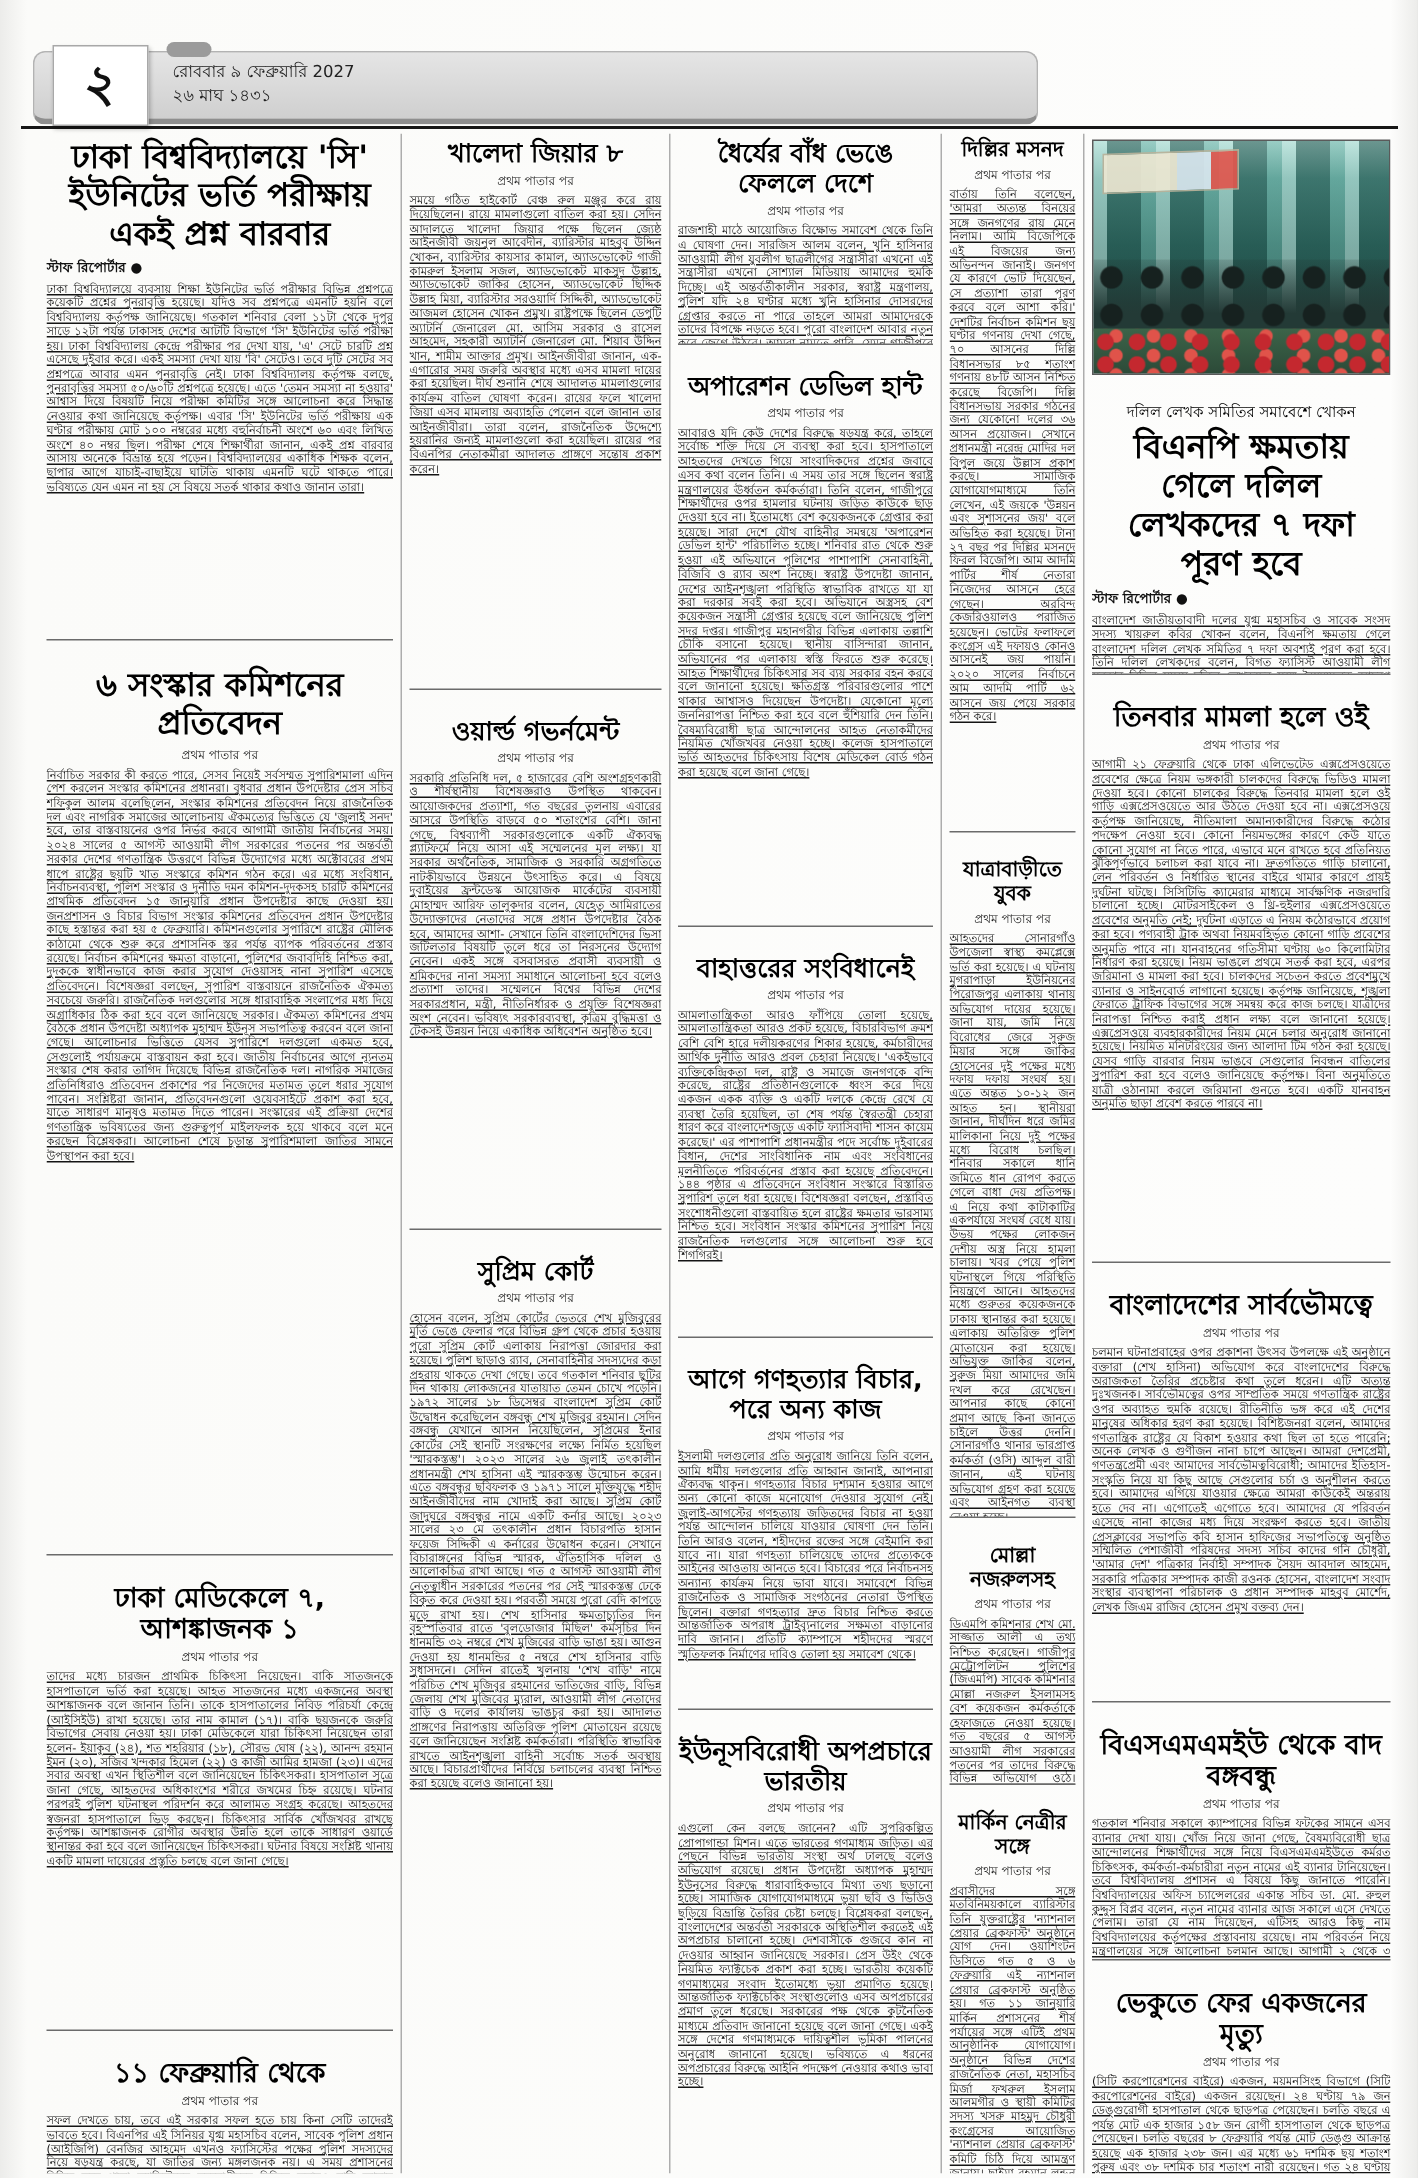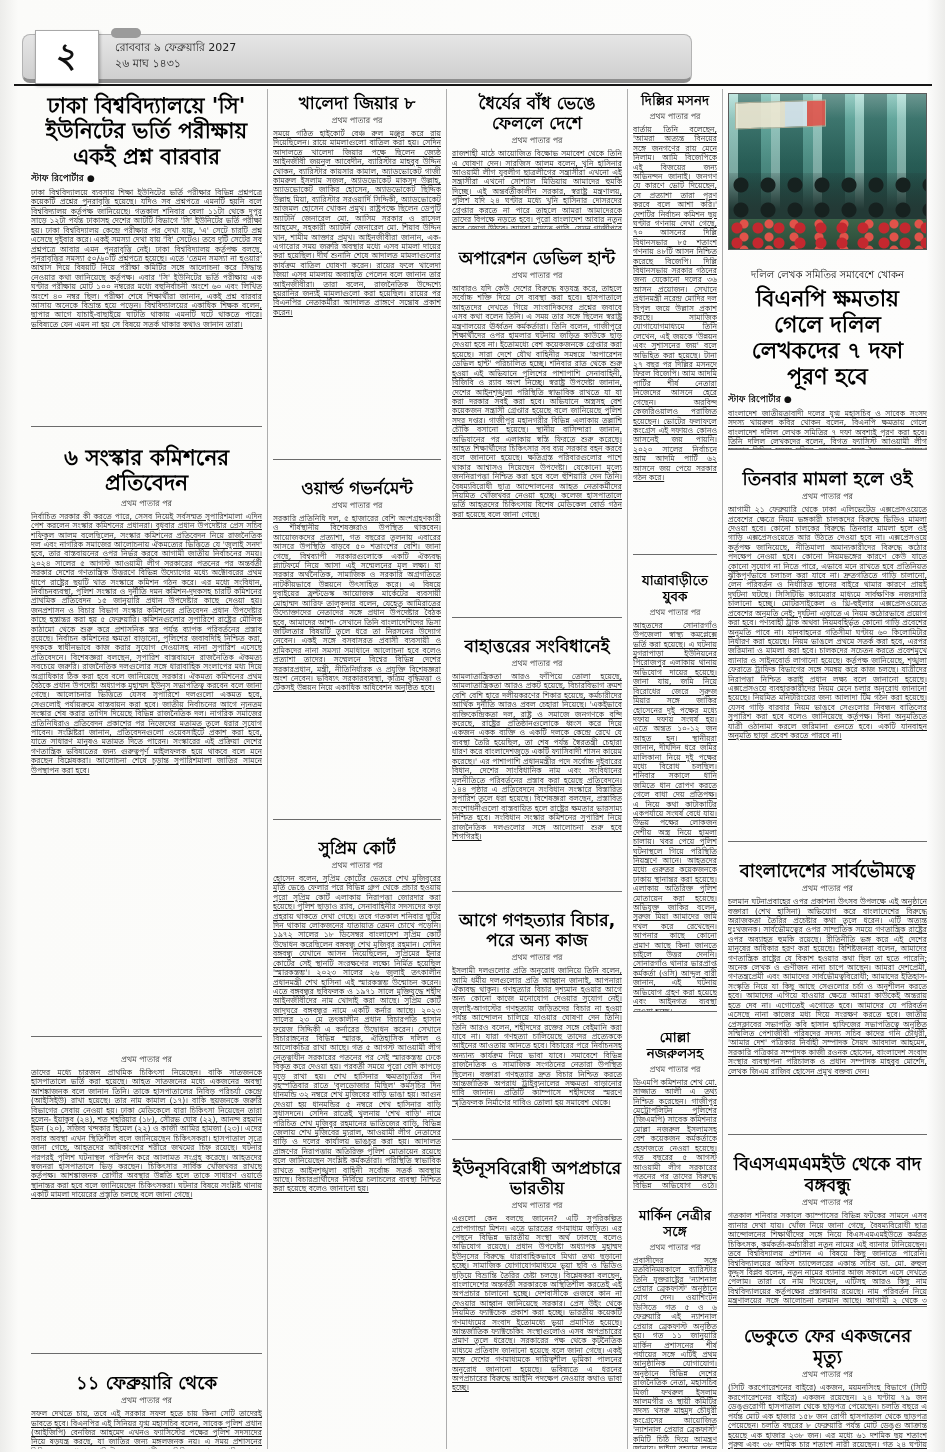--- a/index.html
+++ b/index.html
@@ -104,20 +104,21 @@
         <h2 class="hl hl-lg">ঢাকা বিশ্ববিদ্যালয়ে 'সি' ইউনিটের ভর্তি পরীক্ষায় একই প্রশ্ন বারবার</h2>
         <div class="byline">স্টাফ রিপোর্টার ●</div>
         <p class="body">ঢাকা বিশ্ববিদ্যালয়ে ব্যবসায় শিক্ষা ইউনিটের ভর্তি পরীক্ষার বিভিন্ন প্রশ্নপত্রে কয়েকটি প্রশ্নের পুনরাবৃত্তি হয়েছে। যদিও সব প্রশ্নপত্রে এমনটি হয়নি বলে বিশ্ববিদ্যালয় কর্তৃপক্ষ জানিয়েছে। গতকাল শনিবার বেলা ১১টা থেকে দুপুর সাড়ে ১২টা পর্যন্ত ঢাকাসহ দেশের আটটি বিভাগে 'সি' ইউনিটের ভর্তি পরীক্ষা হয়। ঢাকা বিশ্ববিদ্যালয় কেন্দ্রে পরীক্ষার পর দেখা যায়, 'এ' সেটে চারটি প্রশ্ন এসেছে দুইবার করে। একই সমস্যা দেখা যায় 'বি' সেটেও। তবে দুটি সেটের সব প্রশ্নপত্রে আবার এমন পুনরাবৃত্তি নেই। ঢাকা বিশ্ববিদ্যালয় কর্তৃপক্ষ বলছে, পুনরাবৃত্তির সমস্যা ৫০/৬০টি প্রশ্নপত্রে হয়েছে। এতে 'তেমন সমস্যা না হওয়ার' আশ্বাস দিয়ে বিষয়টি নিয়ে পরীক্ষা কমিটির সঙ্গে আলোচনা করে সিদ্ধান্ত নেওয়ার কথা জানিয়েছে কর্তৃপক্ষ। এবার 'সি' ইউনিটের ভর্তি পরীক্ষায় এক ঘণ্টার পরীক্ষায় মোট ১০০ নম্বরের মধ্যে বহুনির্বাচনী অংশে ৬০ এবং লিখিত অংশে ৪০ নম্বর ছিল। পরীক্ষা শেষে শিক্ষার্থীরা জানান, একই প্রশ্ন বারবার আসায় অনেকে বিভ্রান্ত হয়ে পড়েন। বিশ্ববিদ্যালয়ের একাধিক শিক্ষক বলেন, ছাপার আগে যাচাই-বাছাইয়ে ঘাটতি থাকায় এমনটি ঘটে থাকতে পারে। ভবিষ্যতে যেন এমন না হয় সে বিষয়ে সতর্ক থাকার কথাও জানান তারা।</p>
       </article>
       <article class="story" style="height:610px">
         <h2 class="hl hl-lg">৬ সংস্কার কমিশনের প্রতিবেদন</h2>
         <div class="cont">প্রথম পাতার পর</div>
         <p class="body">নির্বাচিত সরকার কী করতে পারে, সেসব নিয়েই সর্বসম্মত সুপারিশমালা এদিন পেশ করলেন সংস্কার কমিশনের প্রধানরা। বুধবার প্রধান উপদেষ্টার প্রেস সচিব শফিকুল আলম বলেছিলেন, সংস্কার কমিশনের প্রতিবেদন নিয়ে রাজনৈতিক দল এবং নাগরিক সমাজের আলোচনায় ঐকমত্যের ভিত্তিতে যে 'জুলাই সনদ' হবে, তার বাস্তবায়নের ওপর নির্ভর করবে আগামী জাতীয় নির্বাচনের সময়। ২০২৪ সালের ৫ আগস্ট আওয়ামী লীগ সরকারের পতনের পর অন্তর্বর্তী সরকার দেশের গণতান্ত্রিক উত্তরণে বিভিন্ন উদ্যোগের মধ্যে অক্টোবরের প্রথম ধাপে রাষ্ট্রের ছয়টি খাত সংস্কারে কমিশন গঠন করে। এর মধ্যে সংবিধান, নির্বাচনব্যবস্থা, পুলিশ সংস্কার ও দুর্নীতি দমন কমিশন-দুদকসহ চারটি কমিশনের প্রাথমিক প্রতিবেদন ১৫ জানুয়ারি প্রধান উপদেষ্টার কাছে দেওয়া হয়। জনপ্রশাসন ও বিচার বিভাগ সংস্কার কমিশনের প্রতিবেদন প্রধান উপদেষ্টার কাছে হস্তান্তর করা হয় ৫ ফেব্রুয়ারি। কমিশনগুলোর সুপারিশে রাষ্ট্রের মৌলিক কাঠামো থেকে শুরু করে প্রশাসনিক স্তর পর্যন্ত ব্যাপক পরিবর্তনের প্রস্তাব রয়েছে। নির্বাচন কমিশনের ক্ষমতা বাড়ানো, পুলিশের জবাবদিহি নিশ্চিত করা, দুদককে স্বাধীনভাবে কাজ করার সুযোগ দেওয়াসহ নানা সুপারিশ এসেছে প্রতিবেদনে। বিশেষজ্ঞরা বলছেন, সুপারিশ বাস্তবায়নে রাজনৈতিক ঐকমত্য সবচেয়ে জরুরি। রাজনৈতিক দলগুলোর সঙ্গে ধারাবাহিক সংলাপের মধ্য দিয়ে অগ্রাধিকার ঠিক করা হবে বলে জানিয়েছে সরকার। ঐকমত্য কমিশনের প্রথম বৈঠকে প্রধান উপদেষ্টা অধ্যাপক মুহাম্মদ ইউনূস সভাপতিত্ব করবেন বলে জানা গেছে। আলোচনার ভিত্তিতে যেসব সুপারিশে দলগুলো একমত হবে, সেগুলোই পর্যায়ক্রমে বাস্তবায়ন করা হবে। জাতীয় নির্বাচনের আগে ন্যূনতম সংস্কার শেষ করার তাগিদ দিয়েছে বিভিন্ন রাজনৈতিক দল। নাগরিক সমাজের প্রতিনিধিরাও প্রতিবেদন প্রকাশের পর নিজেদের মতামত তুলে ধরার সুযোগ পাবেন। সংশ্লিষ্টরা জানান, প্রতিবেদনগুলো ওয়েবসাইটে প্রকাশ করা হবে, যাতে সাধারণ মানুষও মতামত দিতে পারেন। সংস্কারের এই প্রক্রিয়া দেশের গণতান্ত্রিক ভবিষ্যতের জন্য গুরুত্বপূর্ণ মাইলফলক হয়ে থাকবে বলে মনে করছেন বিশ্লেষকরা। আলোচনা শেষে চূড়ান্ত সুপারিশমালা জাতির সামনে উপস্থাপন করা হবে।</p>
       </article>
       <article class="story" style="height:317px">
+        <h2 class="hl hl-md">ঢাকা মেডিকেলে ৭, আশঙ্কাজনক ১</h2>
         <div class="cont">প্রথম পাতার পর</div>
         <p class="body">তাদের মধ্যে চারজন প্রাথমিক চিকিৎসা নিয়েছেন। বাকি সাতজনকে হাসপাতালে ভর্তি করা হয়েছে। আহত সাতজনের মধ্যে একজনের অবস্থা আশঙ্কাজনক বলে জানান তিনি। তাকে হাসপাতালের নিবিড় পরিচর্যা কেন্দ্রে (আইসিইউ) রাখা হয়েছে। তার নাম কামাল (১৭)। বাকি ছয়জনকে জরুরি বিভাগের সেবায় নেওয়া হয়। ঢাকা মেডিকেলে যারা চিকিৎসা নিয়েছেন তারা হলেন- ইয়াকুব (২৪), শত শহরিয়ার (১৮), সৌরভ ঘোষ (২২), আনন্দ রহমান ইমন (২০), সজিব খন্দকার হিমেল (২২) ও কাজী আমির হামজা (২৩)। এদের সবার অবস্থা এখন স্থিতিশীল বলে জানিয়েছেন চিকিৎসকরা। হাসপাতাল সূত্রে জানা গেছে, আহতদের অধিকাংশের শরীরে জখমের চিহ্ন রয়েছে। ঘটনার পরপরই পুলিশ ঘটনাস্থল পরিদর্শন করে আলামত সংগ্রহ করেছে। আহতদের স্বজনরা হাসপাতালে ভিড় করছেন। চিকিৎসার সার্বিক খোঁজখবর রাখছে কর্তৃপক্ষ। আশঙ্কাজনক রোগীর অবস্থার উন্নতি হলে তাকে সাধারণ ওয়ার্ডে স্থানান্তর করা হবে বলে জানিয়েছেন চিকিৎসকরা। ঘটনার বিষয়ে সংশ্লিষ্ট থানায় একটি মামলা দায়েরের প্রস্তুতি চলছে বলে জানা গেছে।</p>
       </article>
       <article class="story" style="height:96px">
         <h2 class="hl hl-md">১১ ফেব্রুয়ারি থেকে</h2>
         <div class="cont">প্রথম পাতার পর</div>
         <p class="body">সফল দেখতে চায়, তবে এই সরকার সফল হতে চায় কিনা সেটি তাদেরই ভাবতে হবে। বিএনপির এই সিনিয়র যুগ্ম মহাসচিব বলেন, সাবেক পুলিশ প্রধান (আইজিপি) বেনজির আহমেদ এখনও ফ্যাসিস্টের পক্ষের পুলিশ সদস্যদের নিয়ে ষড়যন্ত্র করছে, যা জাতির জন্য মঙ্গলজনক নয়। এ সময় প্রশাসনের বিভিন্ন স্তরে থাকা ফ্যাসিস্টদের সহযোগীদের চিহ্নিত করারও দাবি জানান তিনি।</p>
       </article>
     </section>
 

